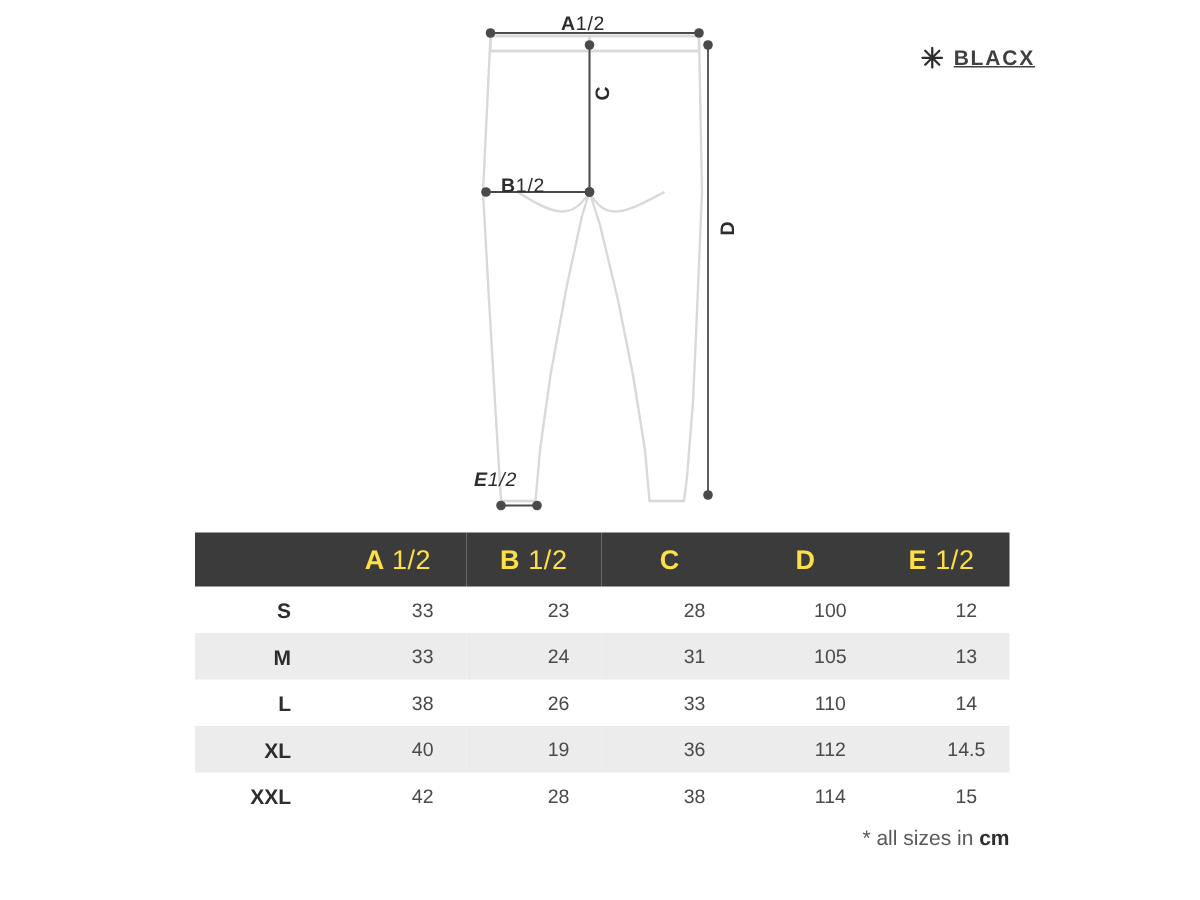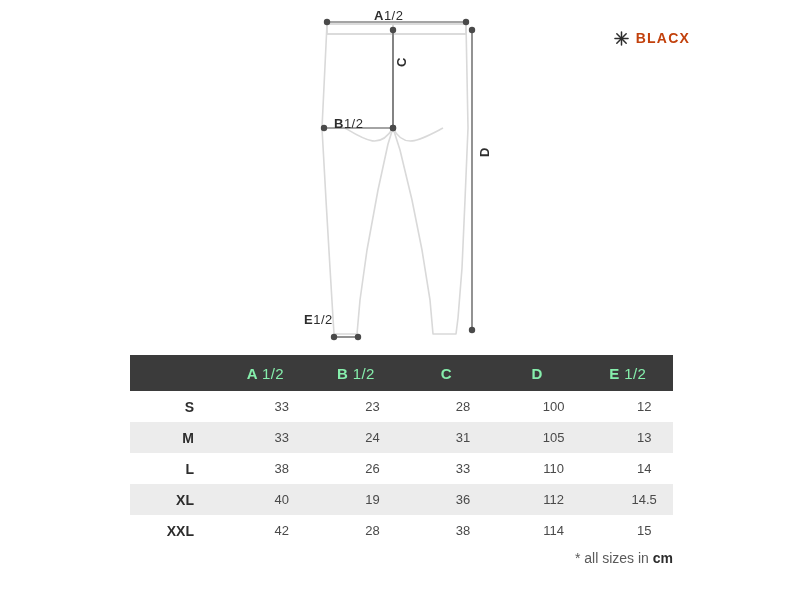--- a/index.html
+++ b/index.html
@@ -27,21 +27,22 @@
   }
   .brand-mark {
     width: 15px;
     height: 15px;
     position: relative;
   }
   .brand-name {
     font-size: 14px;
     font-weight: bold;
     letter-spacing: 1.2px;
-    color: #c2410c;
+    color: #404040;
+    text-decoration: underline;
   }
 
   
   .diagram {
     position: absolute;
     left: 0;
     top: 0;
     width: 800px;
     height: 350px;
   }
@@ -56,38 +57,38 @@
     letter-spacing: 0.5px;
     white-space: nowrap;
   }
   .dim-label .frac {
     font-weight: normal;
   }
   .lab-a { left: 374px; top: 8px; }
   .lab-b { left: 334px; top: 116px; }
   .lab-c { left: 394px; top: 67px; transform: rotate(-90deg); transform-origin: left top; }
   .lab-d { left: 477px; top: 157px; transform: rotate(-90deg); transform-origin: left top; }
-  .lab-e { left: 304px; top: 312px; }
+  .lab-e { left: 316px; top: 312px; font-style: italic; }
 
   
   .table-wrap {
     position: absolute;
     left: 130px;
     top: 355px;
     width: 543px;
   }
   table.size-table {
     border-collapse: collapse;
     width: 543px;
     table-layout: fixed;
   }
   table.size-table thead th {
     background: #3b3b3b;
-    color: #86efac;
-    font-size: 15px;
+    color: #fde047;
+    font-size: 18px;
     font-weight: bold;
     height: 34px;
     letter-spacing: 0.4px;
     text-align: center;
   }
   table.size-table thead th.corner {
     width: 88px;
   }
   table.size-table thead th .frac {
     font-weight: normal;

